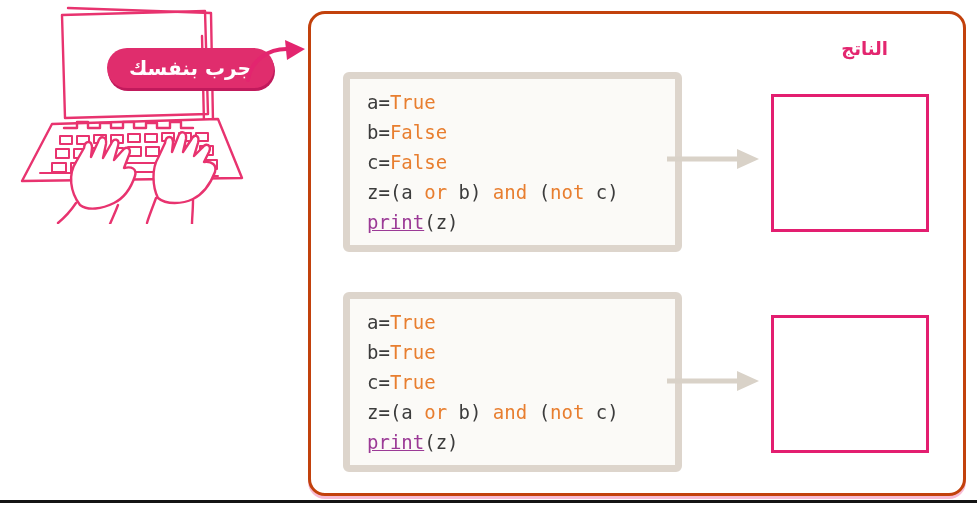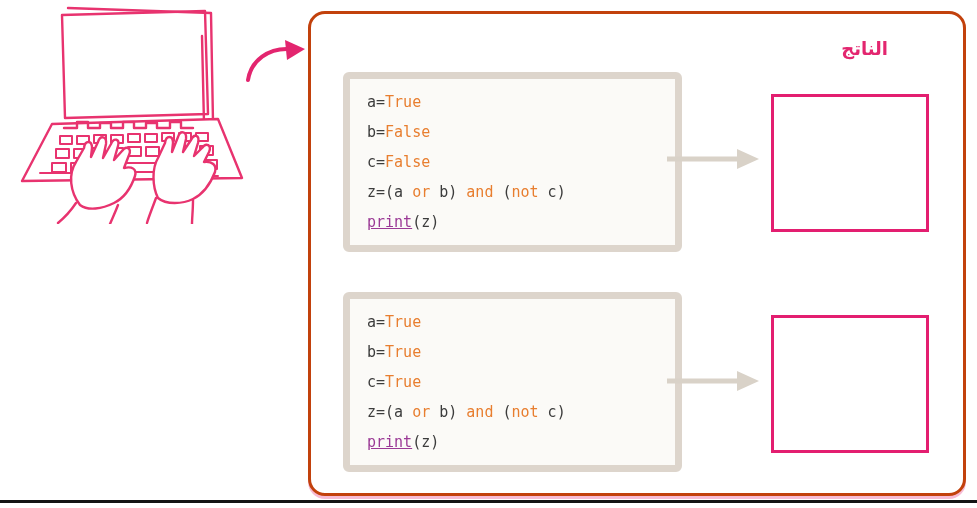--- a/index.html
+++ b/index.html
@@ -27,21 +27,21 @@
   }
   .output-label{
     position:absolute;top:24px;right:75px;direction:rtl;
     color:#e3266f;font-weight:bold;font-size:18px;
   }
   
   .code-block{
     position:absolute;left:32px;width:300px;margin:0;
     background:#fbfaf7;border:7px solid #ddd5cc;border-radius:6px;
     padding:8px 8px 8px 17px;
-    font-family:"DejaVu Sans Mono",monospace;font-size:15px;line-height:30px;
+    font-family:"DejaVu Sans Mono",monospace;font-size:19px;line-height:30px;
   }
   .code-block.ex1{top:58px;}
   .code-block.ex2{top:278px;}
   .code-line{white-space:pre;}
   .tok-plain{color:#3c3c3c;}
   .tok-keyword{color:#e87e2f;}
   .tok-function{color:#9b3a96;text-decoration:underline;}
   
   .flow-arrow{position:absolute;left:356px;width:96px;height:26px;}
   .flow-arrow.ex1{top:132px;}
@@ -82,20 +82,23 @@
 
     <path fill="#ffffff" d="M74 203 C64 190 62 172 70 160 L78 146 C79 138 86 138 86 146 L85 155 L92 140 C94 133 101 134 100 142 L97 156 L105 142 C108 135 114 137 112 144 L108 158 L116 149 C120 143 126 146 123 153 L118 166 C126 164 131 167 129 174 C125 186 118 196 108 201 C96 207 82 209 74 203 Z"></path>
     <path d="M70 201 C64 210 58 216 52 221"></path>
     <path d="M112 203 C109 211 106 217 104 222"></path>
 
     <path fill="#ffffff" d="M152 196 C146 184 146 166 152 156 L159 141 C160 133 167 133 167 141 L166 150 L172 135 C174 128 181 129 180 137 L177 150 L185 138 C188 131 194 133 192 141 L188 154 L196 146 C200 140 206 143 203 150 L198 160 C206 159 211 163 209 170 C204 183 197 192 187 197 C177 202 160 203 152 196 Z"></path>
     <path d="M150 196 C146 207 143 214 141 221"></path>
     <path d="M187 198 C187 208 186 216 186 222"></path>
   </svg>
 
+  <div class="badge">
+    <span>جرب بنفسك</span>
+  </div>
 
   <svg class="curve-arrow" viewBox="0 0 64 44">
     <path d="M5 40 C8 20 26 8 46 9" fill="none" stroke="#e3256f" stroke-width="4" stroke-linecap="round"></path>
     <path d="M42 0 L62 9 L44 20 Z" fill="#e3256f"></path>
   </svg>
 
   <div class="panel">
 
     <div class="output-label">الناتج</div>
 

